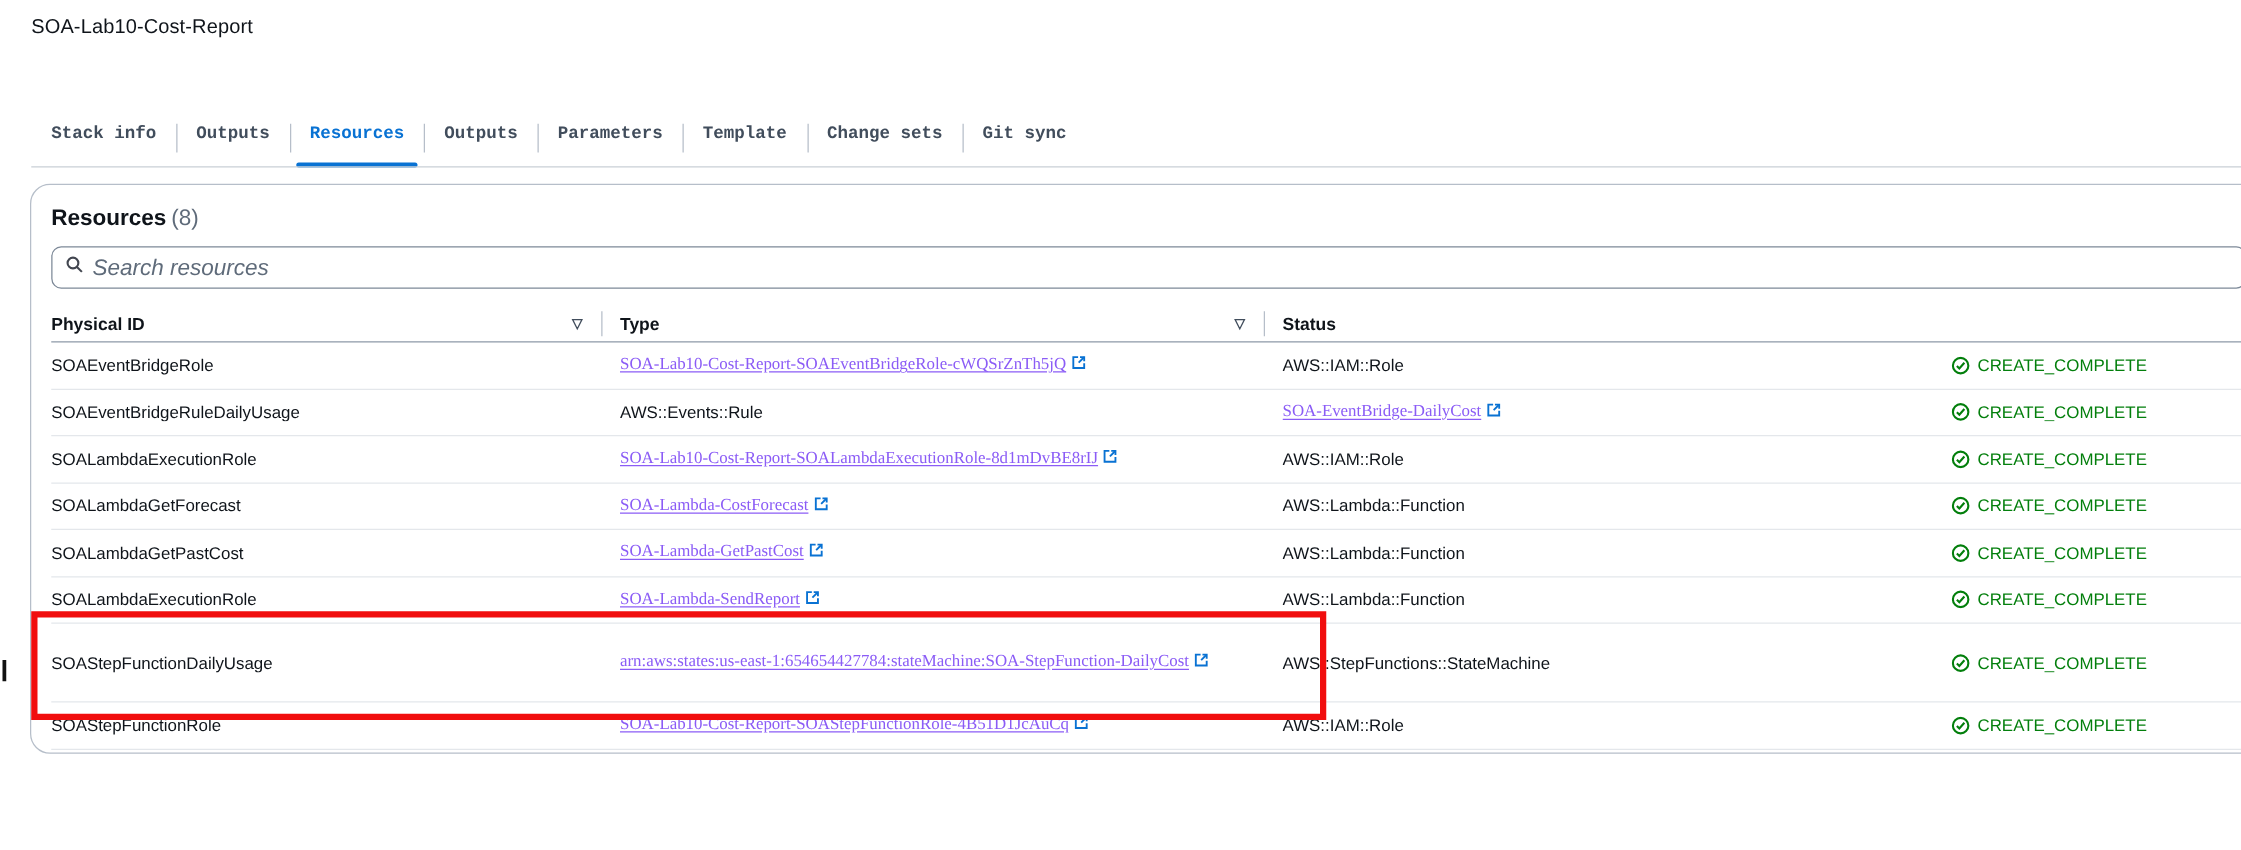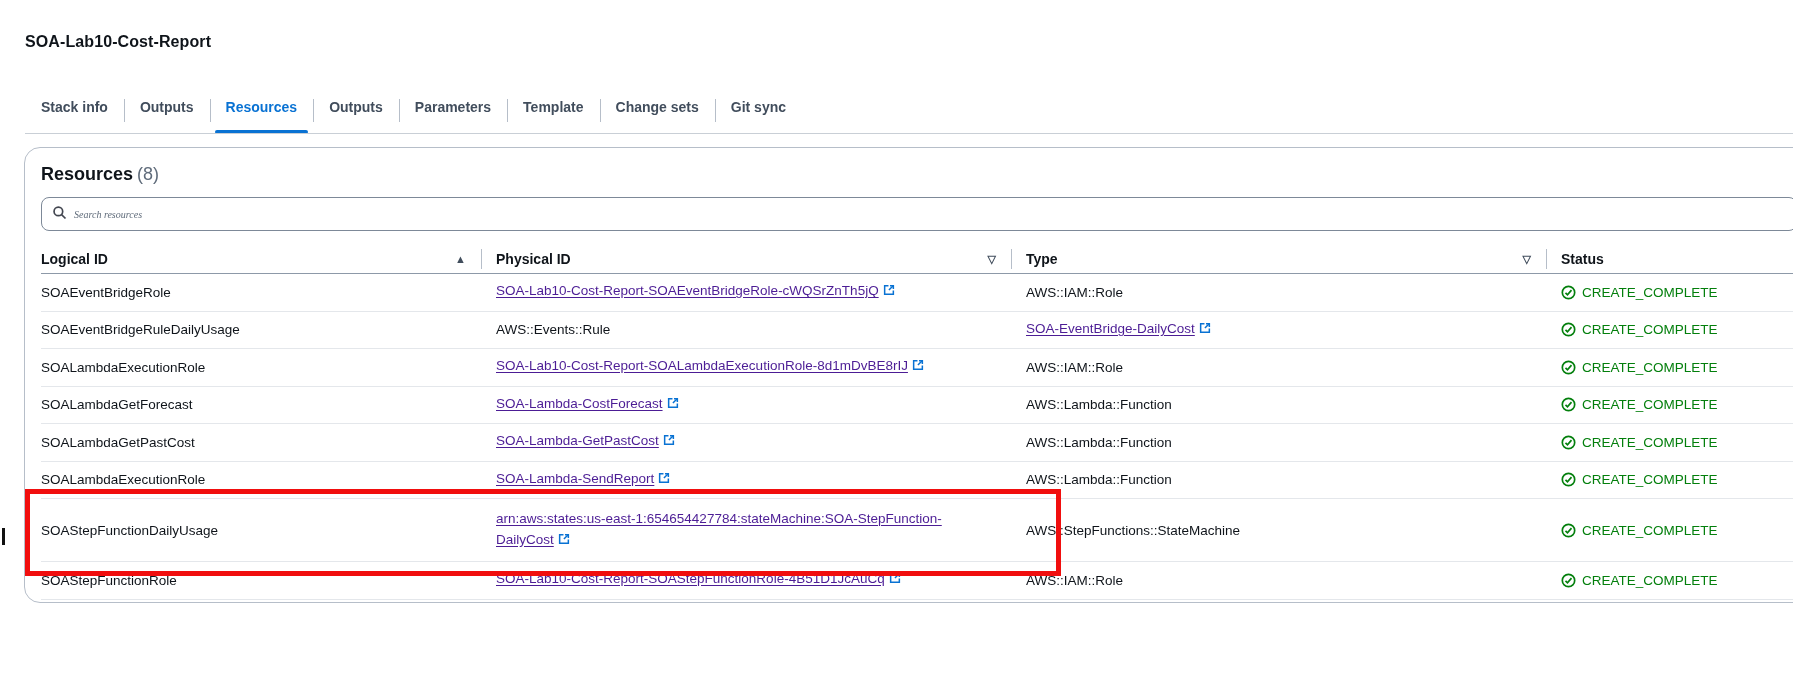--- a/index.html
+++ b/index.html
@@ -2,56 +2,56 @@
 <html><head>
 <meta charset="utf-8">
 <style>
   * { margin:0; padding:0; box-sizing:border-box; }
   html,body { width:1793px; height:680px; }
   body {
     position:relative; background:#ffffff; overflow:hidden;
     font-family:"Liberation Sans", sans-serif; color:#0f141a;
   }
 
-  .page-title { position:absolute; left:25px; top:13px; font-size:16px; font-weight:700; letter-spacing:.1px;margin-top:20px; }
+  .page-title { position:absolute; left:25px; top:13px; font-size:16px; font-weight:400; letter-spacing:.1px; }
 
   
   .tab-bar { position:absolute; left:25px; top:90px; display:flex; height:44px; align-items:stretch; }
-  .tab { position:relative; padding:9px 16px 0 16px; font-size:14px; font-weight:700; color:#414d5c; cursor:pointer; white-space:nowrap; }
+  .tab { position:relative; padding:9px 16px 0 16px; font-size:14px; font-weight:700; color:#414d5c; cursor:pointer; white-space:nowrap;font-family:Liberation Mono, monospace; }
   .tab + .tab::before { content:""; position:absolute; left:0; top:9px; width:1px; height:23px; background:#b6bec9; }
   .tab.selected .tab-label { color:#0972d3; }
   .tab.selected::after { content:""; position:absolute; left:5px; right:5px; bottom:0; height:4px; border-radius:3px; background:#0972d3; }
   .tab-baseline { position:absolute; left:25px; top:133px; width:1768px; height:1px; background:#c9cfd6; }
 
   
   .card { position:absolute; left:24px; top:147px; width:1790px; height:456px; background:#fff;
           border:1px solid #b6bec9; border-radius:16px; }
   .panel-header { position:absolute; left:16px; top:16px; font-size:18px; font-weight:700; }
   .panel-count { color:#5f6b7a; font-weight:400; margin-left:4px; }
 
   .search { position:absolute; left:16px; top:49px; right:16px; height:34px; background:#fff;
             border:1px solid #7d8998; border-radius:8px; display:flex; align-items:center; gap:7px; padding:0 10px; }
-  .search input { border:none; outline:none; flex:1; background:transparent; font-family:Liberation Serif, serif;
-                  font-size:10px; font-style:italic; color:#0f172a; }
+  .search input { border:none; outline:none; flex:1; background:transparent; font-family:Liberation Sans, sans-serif;
+                  font-size:18px; font-style:italic; color:#0f172a; }
   .search input::placeholder { color:#5f6b7a; opacity:1; }
 
   
   .table { position:absolute; left:16px; top:96px; right:0; }
   .cols { display:grid; grid-template-columns:455px 530px 535px 1fr; }
   .thead { height:30px; align-items:center; border-bottom:1px solid #8d99a8; }
   .th { position:relative; display:flex; align-items:center; font-size:14px; font-weight:700; height:30px; }
   .th:not(:last-child)::after { content:""; position:absolute; right:14px; top:50%; transform:translateY(-50%);
                                 width:1px; height:20px; background:#b6bec9; }
   .sort-icon { position:absolute; right:30px; font-size:11px; color:#414d5c; line-height:1; }
 
   .row { height:37.5px; border-bottom:1px solid #e4e7eb; align-items:center; font-size:13.5px; }
   .row.highlighted { height:63px; }
   .cell { padding-right:24px; overflow:hidden; white-space:nowrap; }
   .cell.link-cell { white-space:normal; max-width:500px; line-height:1.55; }
-  .res-link { color:#4c1d95; text-decoration:underline; text-underline-offset:2px; cursor:pointer; }
+  .res-link { color:#8b5cf6; text-decoration:underline; text-underline-offset:2px; cursor:pointer;font-family:Liberation Serif, serif; }
   .ext-icon { display:inline-block; margin-left:4px; vertical-align:-1px; }
   .status-cell { display:flex; align-items:center; gap:6px; color:#037f0c; }
   .check-icon { display:inline-flex; flex:none; }
 
   
   .highlight-box { position:absolute; left:25px; top:489px; width:1036px; height:87px;
                    border:5px solid #f10e0e; z-index:10; pointer-events:none; }
   .text-caret { position:absolute; left:2px; top:528px; width:3px; height:17px; background:#111; }
 </style>
 </head>
@@ -104,24 +104,20 @@
       <svg width="15" height="15" viewBox="0 0 16 16">
           <circle cx="6.8" cy="6.8" r="4.6" fill="none" stroke="#424650" stroke-width="1.8"></circle>
           <path d="M10.2 10.2l4.2 4.2" stroke="#424650" stroke-width="1.8"></path>
         </svg>
     </span>
     <input type="text" placeholder="Search resources" style="">
   </div>
 
   <div class="table">
     <div class="cols thead">
-      <div class="th">
-        <span class="th-label">Logical ID</span>
-        <span class="sort-icon">▲</span>
-      </div>
       <div class="th">
         <span class="th-label">Physical ID</span>
         <span class="sort-icon">▽</span>
       </div>
       <div class="th">
         <span class="th-label">Type</span>
         <span class="sort-icon">▽</span>
       </div>
       <div class="th">
         <span class="th-label">Status</span>

